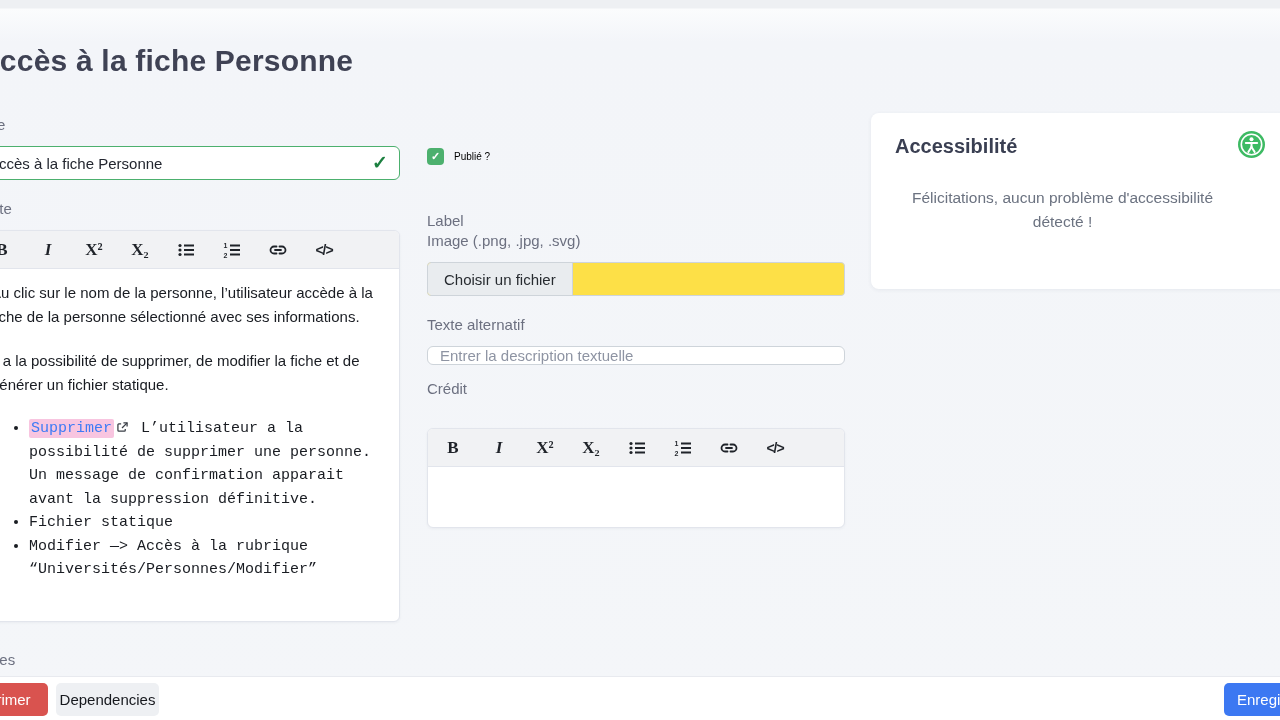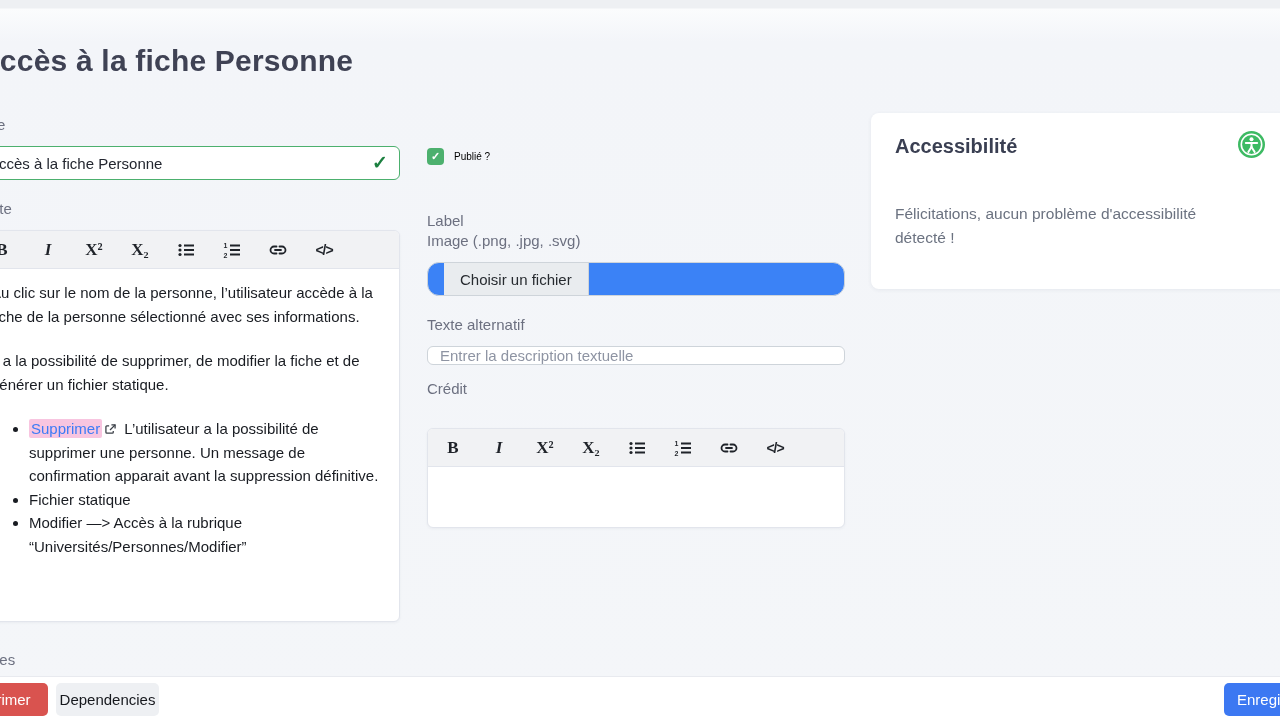--- a/index.html
+++ b/index.html
@@ -45,41 +45,41 @@
     background:transparent; border:none; cursor:pointer; color:#1f2329;
   }
   .tb-txt { font-family:"Liberation Serif", serif; font-size:17px; font-weight:700; color:#1f2329; }
   .tb-txt.italic { font-style:italic; font-weight:700; }
   .tb-code { font-family:"Liberation Sans", sans-serif; font-size:14px; font-weight:700; letter-spacing:-1px; }
   .tb-btn svg { display:block; }
 
   .editor-body { padding:12px 14px; font-size:15px; line-height:23.5px; color:#191c22; }
   .editor-body p + p { margin-top:21px; }
   .editor-body ul { margin-top:21px; padding-left:38px; list-style:disc; }
-  .editor-body li { padding-left:0; }
+  .editor-body li { padding-left:0;font-family:Liberation Mono, monospace; }
   .hl-link {
     color:#3d7bf5; background:var(--pink,#f8c5e0); padding:1px 2px; border-radius:2px;
     text-decoration:none; cursor:pointer;
   }
   .ext-icon { display:inline-block; margin:0 4px 0 3px; vertical-align:-1px; }
 
   
   .pub-row { left:427px; top:148px; display:flex; align-items:center; gap:10px; }
   .checkbox {
     width:17px; height:17px; border-radius:4px; background:var(--green,#4cb06e);
     display:flex; align-items:center; justify-content:center; cursor:pointer;
   }
   .checkbox .tick { color:#fff; font-size:11px; font-weight:700; line-height:1; }
   .pub-label { font-size:10px; color:#000000; }
 
   .lbl-label { left:427px; top:200px;margin-top:12px; }
   .lbl-image { left:427px; top:232px; }
 
   .file-input { left:427px; top:262px; width:418px; height:34px;
-    background:#3b82f6; border:1px solid #ced4da; border-radius:12px; display:flex; overflow:hidden; cursor:pointer;padding-left:16px; }
+    background:#fde047; border:1px solid #ced4da; border-radius:4px; display:flex; overflow:hidden; cursor:pointer; }
   .file-btn {
     background:#e9ecef; border:none; border-right:1px solid #ced4da; padding:0 16px;
     font-size:15px; color:#272b30; font-family:"Liberation Sans", sans-serif; cursor:pointer;
   }
   .file-status { display:flex; align-items:center; padding-left:14px; font-size:15px; color:#23262d; }
 
   .lbl-alt { left:427px; top:316px; }
   .alt-input-wrap { left:427px; top:346px; width:418px; height:19px; }
   .alt-input {
     width:100%; height:100%; border:1px solid #ced4da; border-radius:6px; background:#fff;
@@ -90,21 +90,21 @@
   .lbl-credit { left:427px; top:380px; }
   .editor-credit { left:427px; top:428px; width:418px; height:100px; }
   .editor-credit .editor-body { min-height:60px; }
 
   
   .a11y-card {
     left:871px; top:113px; width:430px; height:176px; background:#fff; border-radius:8px;
     box-shadow:0 1px 4px rgba(40,50,80,.07); padding:22px 24px;
   }
   .a11y-title { font-size:20px; font-weight:700; color:#3a3f52; }
-  .a11y-msg { margin-top:44px; font-size:15.5px; line-height:24px; color:#6b7280; width:335px; }
+  .a11y-msg { margin-top:28px; font-size:15.5px; line-height:24px; color:#6b7280; width:335px;text-align:center; }
   .a11y-icon { position:absolute; right:36px; top:18px; }
 
   
   .footer-bar {
     left:0; top:676px; width:1280px; height:44px; background:#fff; border-top:1px solid #e8eaef;
   }
   .btn { height:33px; border:none; border-radius:5px; font-size:15px; cursor:pointer;
     font-family:"Liberation Sans", sans-serif; }
   .btn-delete { position:absolute; left:-56px; top:6px; width:104px; background:var(--red,#d9534f); color:#fff; font-weight:500; }
   .btn-deps { position:absolute; left:56px; top:6px; width:103px; background:#eef0f3; color:#16181d; font-weight:500; }

